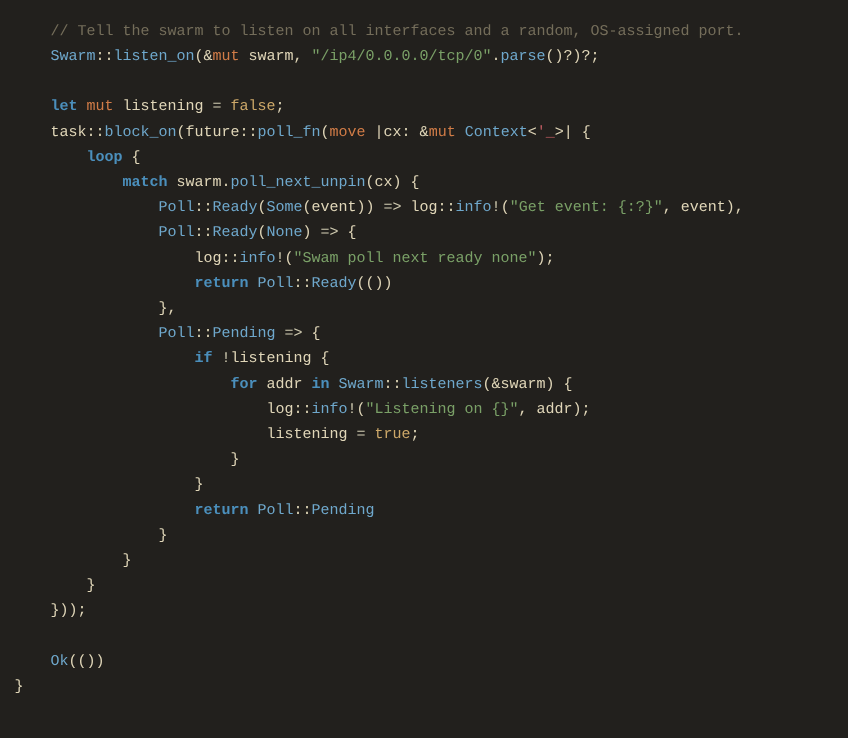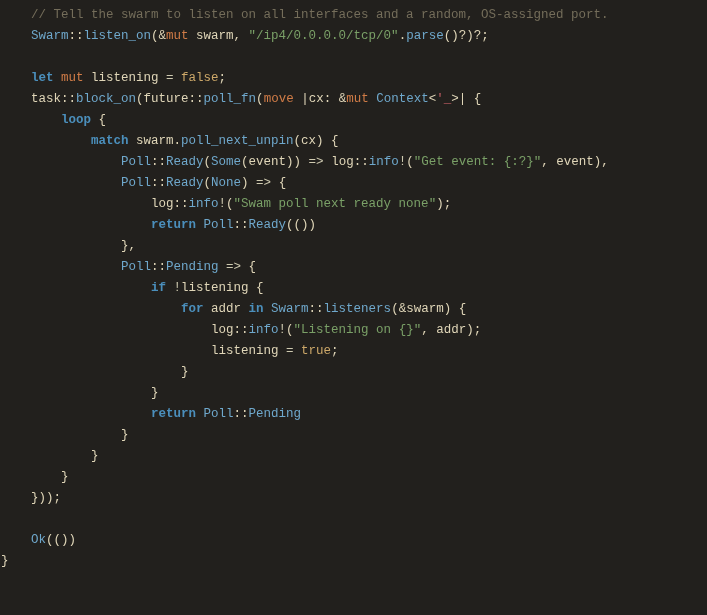--- a/index.html
+++ b/index.html
@@ -10,21 +10,21 @@
     overflow: hidden;
   }
   body {
     background: #22201d;
     font-family: Consolas, "Courier New", monospace;
     font-size: 12.5px;
     line-height: 21px;
     color: #e0d6b8;
   }
   pre.code {
-    margin: 1px;
+    margin: 12px;
     padding: 4px 0 0 0;
     white-space: pre;
     font-family: inherit;
   }
   .c-comment   { color: #746d5a; }
   .c-ident     { color: #e0d6b8; }
   .c-punct     { color: #e0d6b8; }
   .c-type      { color: #6fa8cc; }
   .c-double    { color: #e0d6b8; }
   .c-method    { color: #6fa8cc; }

